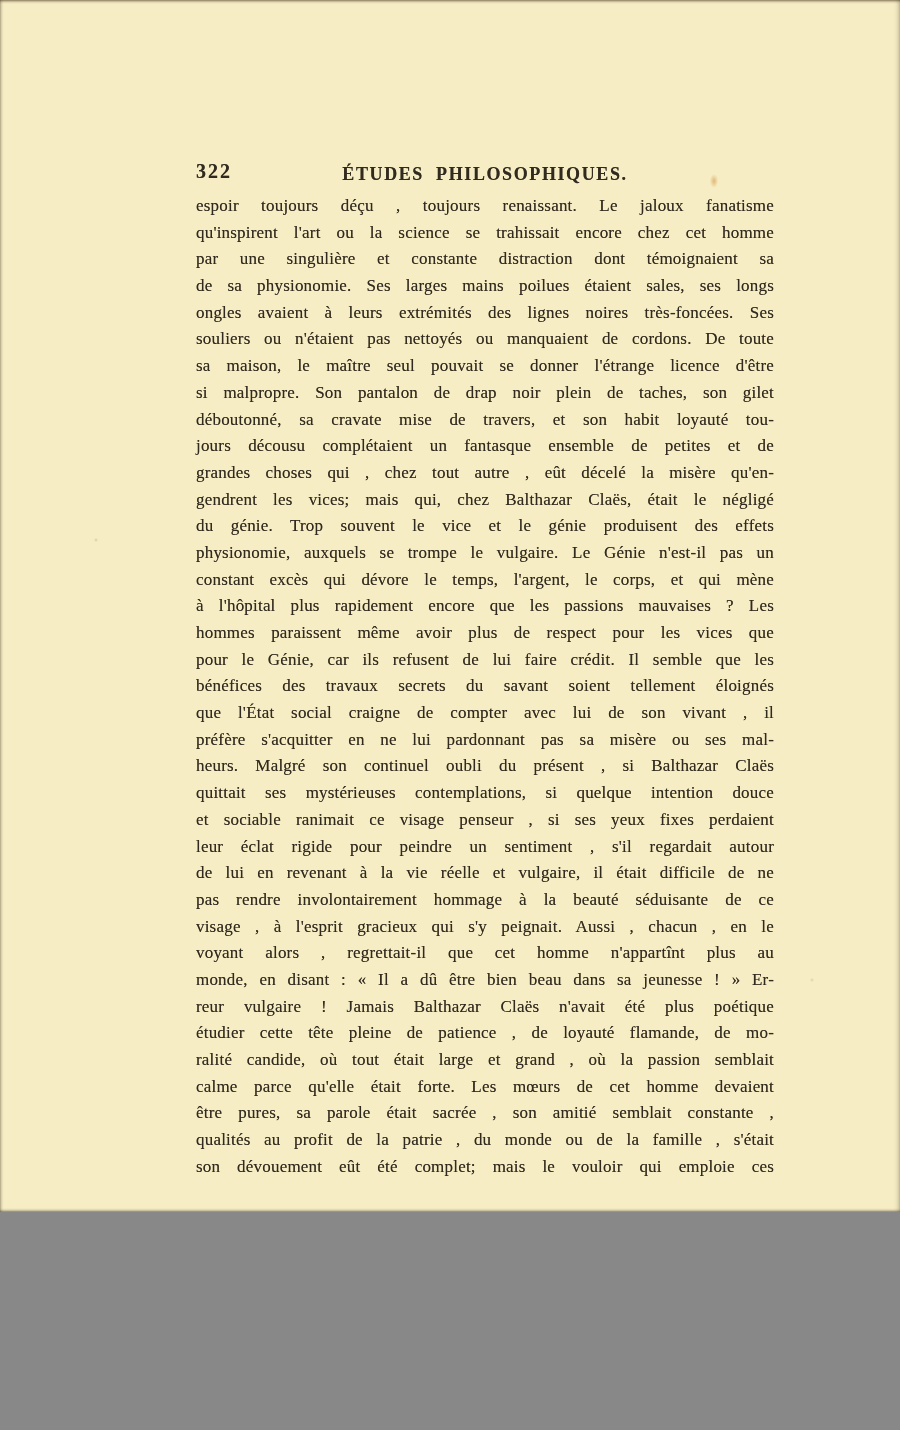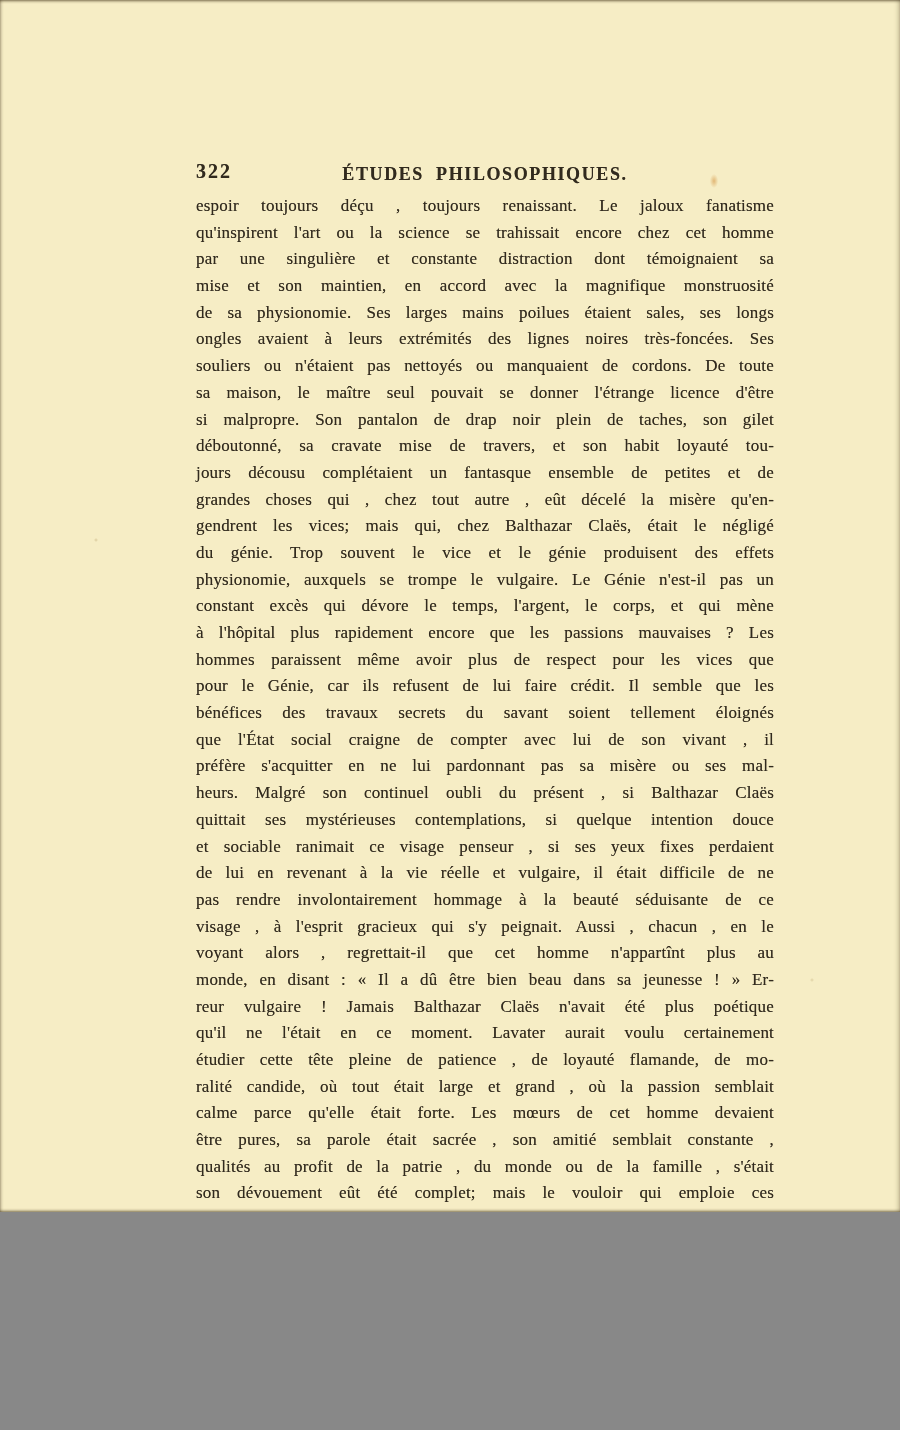--- a/index.html
+++ b/index.html
@@ -83,21 +83,20 @@
 
   <div class="header">
     <span class="folio">322</span>
     <span class="running-title">ÉTUDES PHILOSOPHIQUES.</span>
   </div>
 
   <div class="body-text">
       <div class="line">espoir toujours déçu , toujours renaissant. Le jaloux fanatisme</div>
       <div class="line">qu'inspirent l'art ou la science se trahissait encore chez cet homme</div>
       <div class="line">par une singulière et constante distraction dont témoignaient sa</div>
-      <div class="line">mise et son maintien, en accord avec la magnifique monstruosité</div>
       <div class="line">de sa physionomie. Ses larges mains poilues étaient sales, ses longs</div>
       <div class="line">ongles avaient à leurs extrémités des lignes noires très-foncées. Ses</div>
       <div class="line">souliers ou n'étaient pas nettoyés ou manquaient de cordons. De toute</div>
       <div class="line">sa maison, le maître seul pouvait se donner l'étrange licence d'être</div>
       <div class="line">si malpropre. Son pantalon de drap noir plein de taches, son gilet</div>
       <div class="line">déboutonné, sa cravate mise de travers, et son habit loyauté tou-</div>
       <div class="line">jours décousu complétaient un fantasque ensemble de petites et de</div>
       <div class="line">grandes choses qui , chez tout autre , eût décelé la misère qu'en-</div>
       <div class="line">gendrent les vices; mais qui, chez Balthazar Claës, était le négligé</div>
       <div class="line">du génie. Trop souvent le vice et le génie produisent des effets</div>
@@ -105,27 +104,27 @@
       <div class="line">constant excès qui dévore le temps, l'argent, le corps, et qui mène</div>
       <div class="line">à l'hôpital plus rapidement encore que les passions mauvaises ? Les</div>
       <div class="line">hommes paraissent même avoir plus de respect pour les vices que</div>
       <div class="line">pour le Génie, car ils refusent de lui faire crédit. Il semble que les</div>
       <div class="line">bénéfices des travaux secrets du savant soient tellement éloignés</div>
       <div class="line">que l'État social craigne de compter avec lui de son vivant , il</div>
       <div class="line">préfère s'acquitter en ne lui pardonnant pas sa misère ou ses mal-</div>
       <div class="line">heurs. Malgré son continuel oubli du présent , si Balthazar Claës</div>
       <div class="line">quittait ses mystérieuses contemplations, si quelque intention douce</div>
       <div class="line">et sociable ranimait ce visage penseur , si ses yeux fixes perdaient</div>
+      <div class="line">leur éclat rigide pour peindre un sentiment , s'il regardait autour</div>
       <div class="line">de lui en revenant à la vie réelle et vulgaire, il était difficile de ne</div>
       <div class="line">pas rendre involontairement hommage à la beauté séduisante de ce</div>
       <div class="line">visage , à l'esprit gracieux qui s'y peignait. Aussi , chacun , en le</div>
       <div class="line">voyant alors , regrettait-il que cet homme n'appartînt plus au</div>
       <div class="line">monde, en disant : « Il a dû être bien beau dans sa jeunesse ! » Er-</div>
       <div class="line">reur vulgaire ! Jamais Balthazar Claës n'avait été plus poétique</div>
-      <div class="line">qu'il ne l'était en ce moment. Lavater aurait voulu certainement</div>
       <div class="line">étudier cette tête pleine de patience , de loyauté flamande, de mo-</div>
       <div class="line">ralité candide, où tout était large et grand , où la passion semblait</div>
       <div class="line">calme parce qu'elle était forte. Les mœurs de cet homme devaient</div>
       <div class="line">être pures, sa parole était sacrée , son amitié semblait constante ,</div>
       <div class="line">qualités au profit de la patrie , du monde ou de la famille , s'était</div>
       <div class="line">son dévouement eût été complet; mais le vouloir qui emploie ces</div>
     </div>
 
   <span class="bleed-imprint">COM. HUM. T. XIV.</span>
   <span class="bleed-number">21</span>

